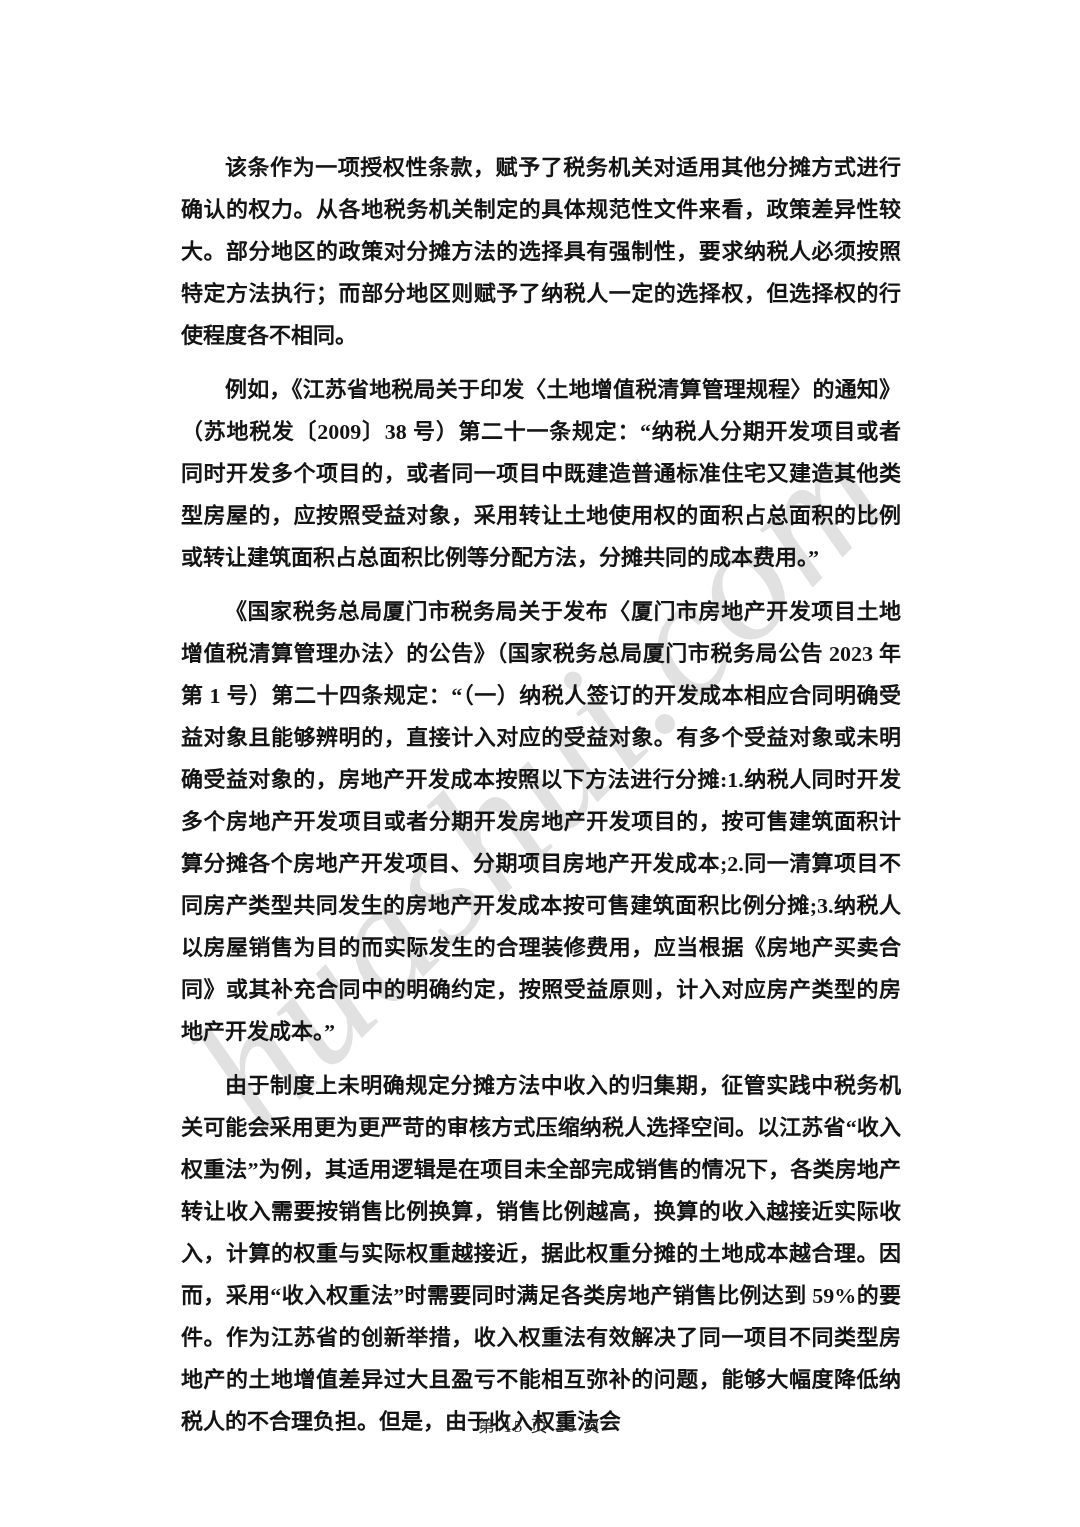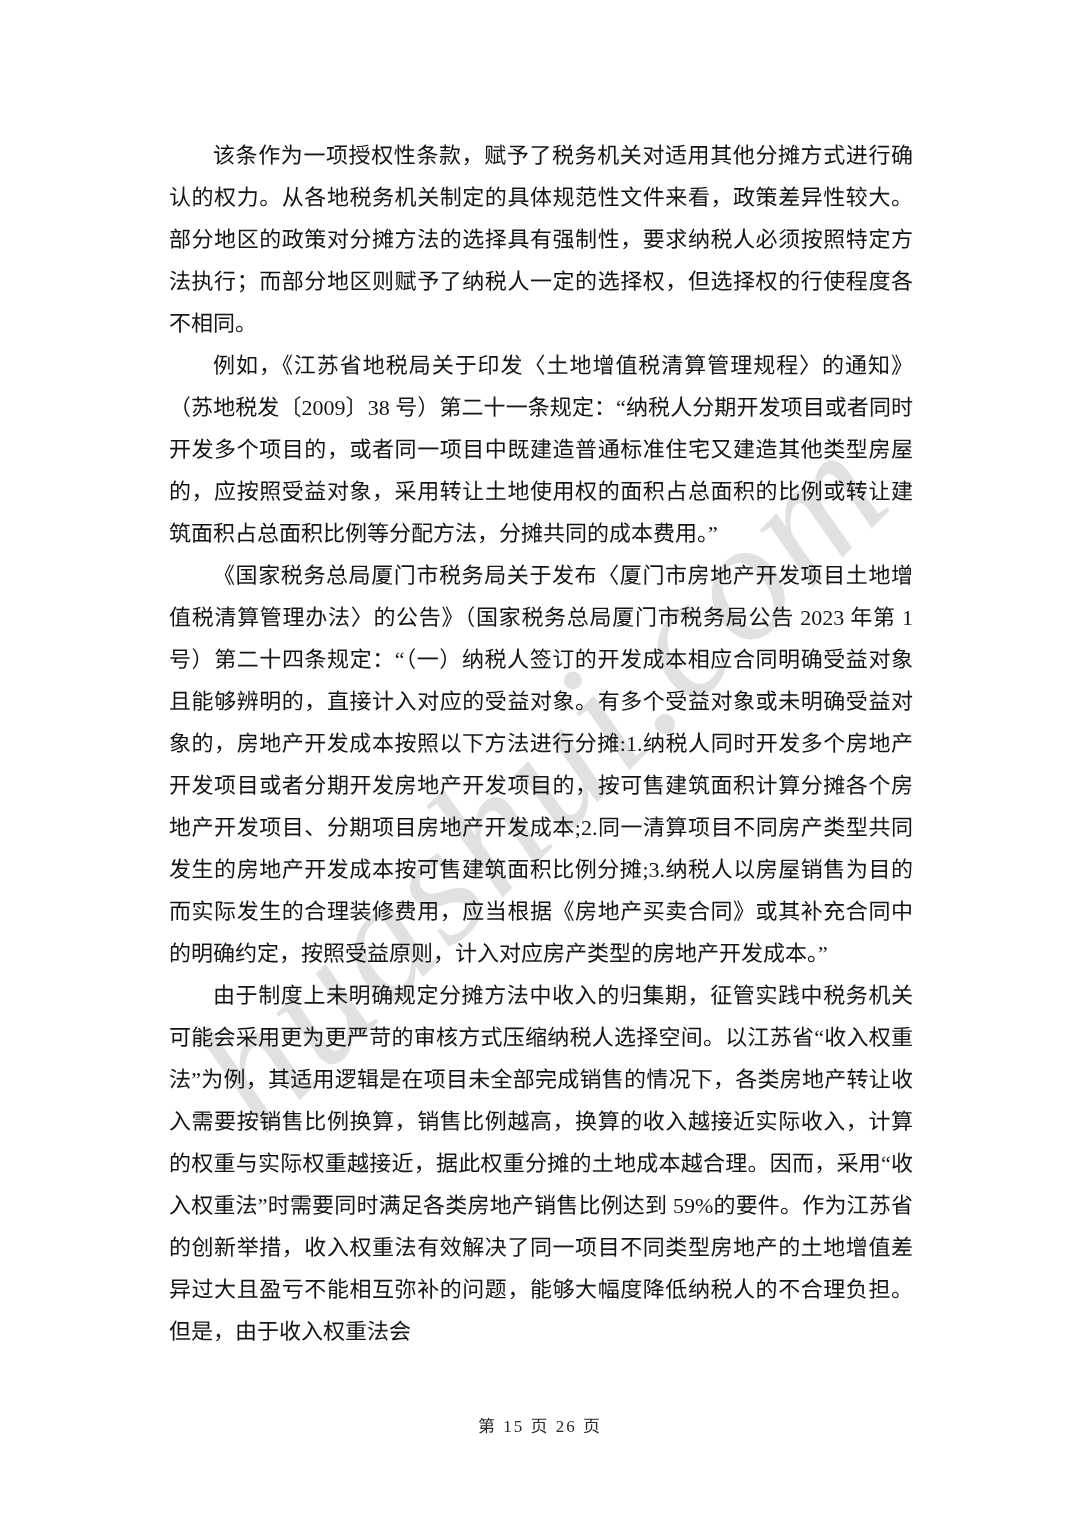--- a/index.html
+++ b/index.html
@@ -39,25 +39,26 @@
     left: 169px;
     top: 135px;
     width: 744px;
     z-index: 1;
     font-size: 22px;
     line-height: 42px;
     color: #141414;
     text-align: justify;
   }
   .content p {
-    margin: 0;
+    margin: 12px;
     padding: 0;
     text-indent: 2em;
     text-justify: inter-ideograph;
     word-break: break-all;
+    font-weight: bold;
   }
   .footer {
     position: absolute;
     left: 0;
     right: 0;
     top: 1412px;
     text-align: center;
     font-size: 17px;
     letter-spacing: 2px;
     color: #2a2a2a;

